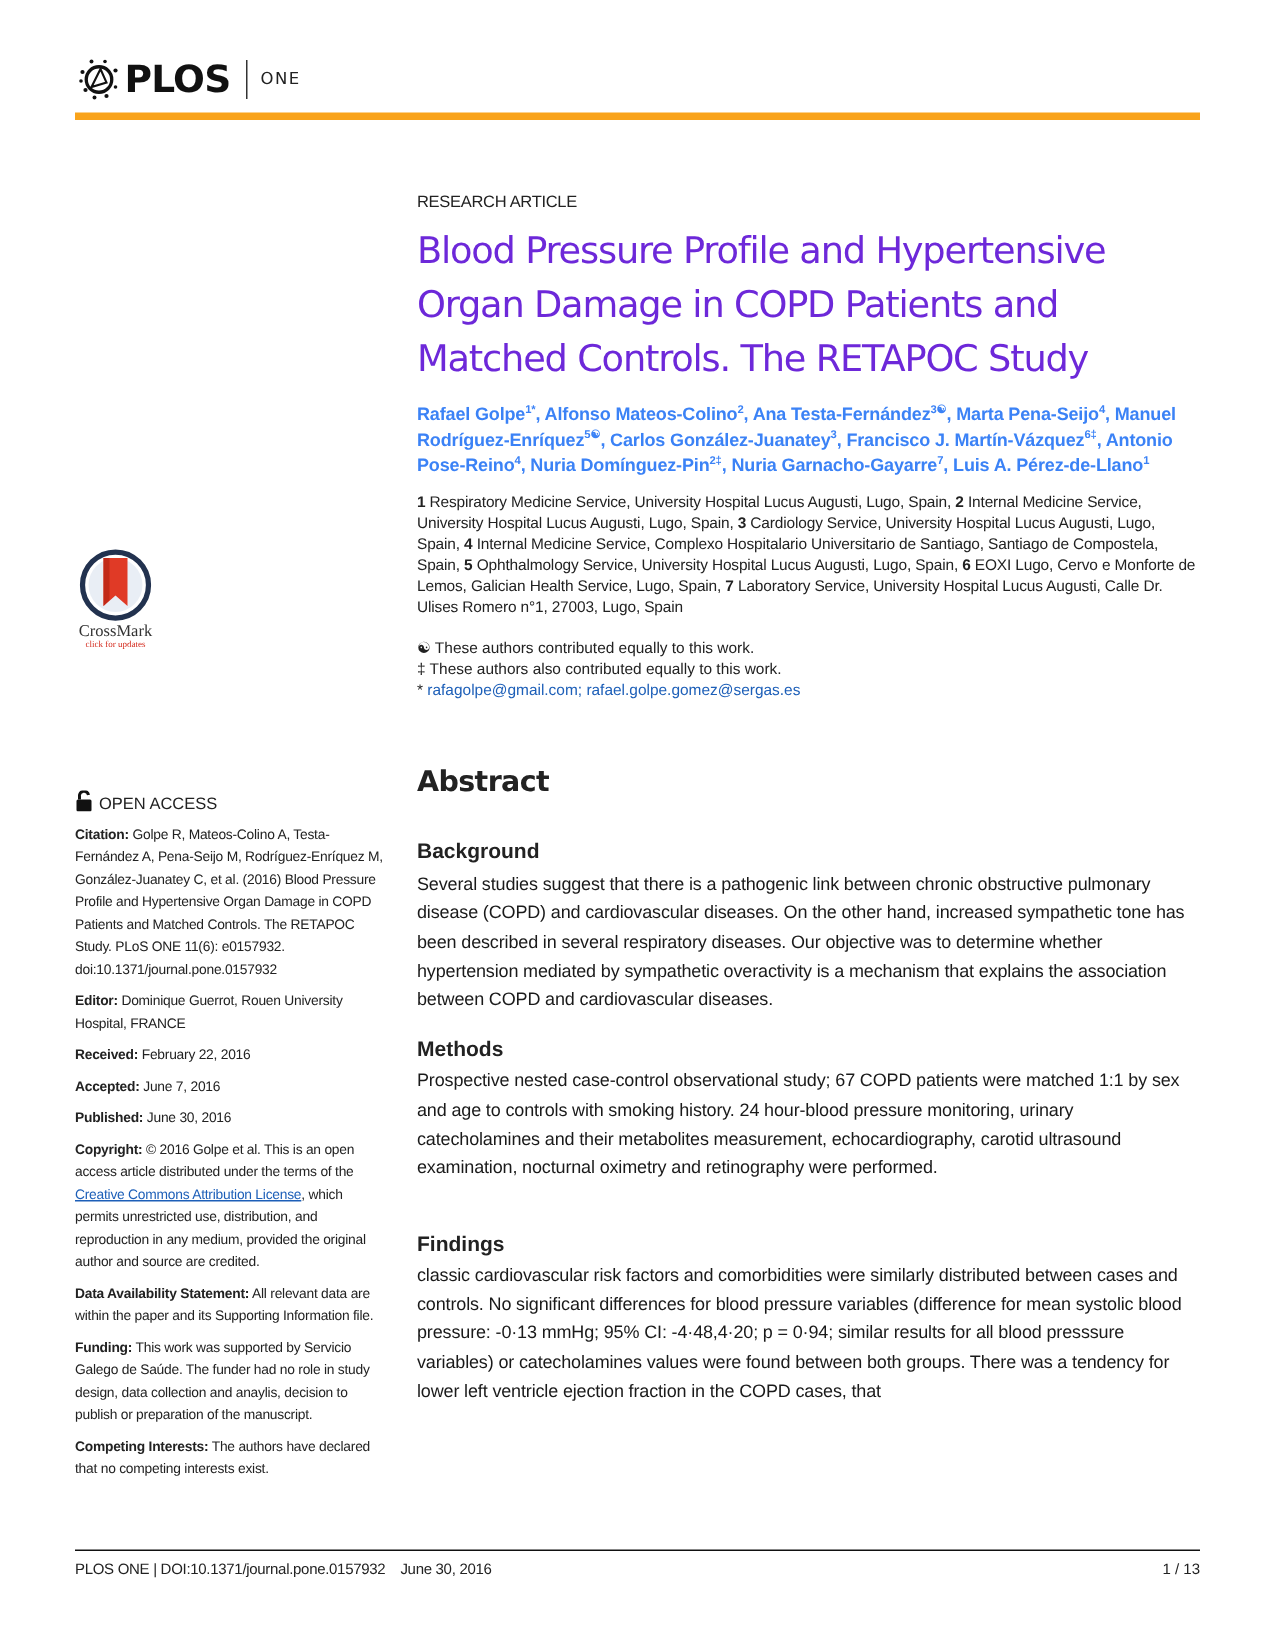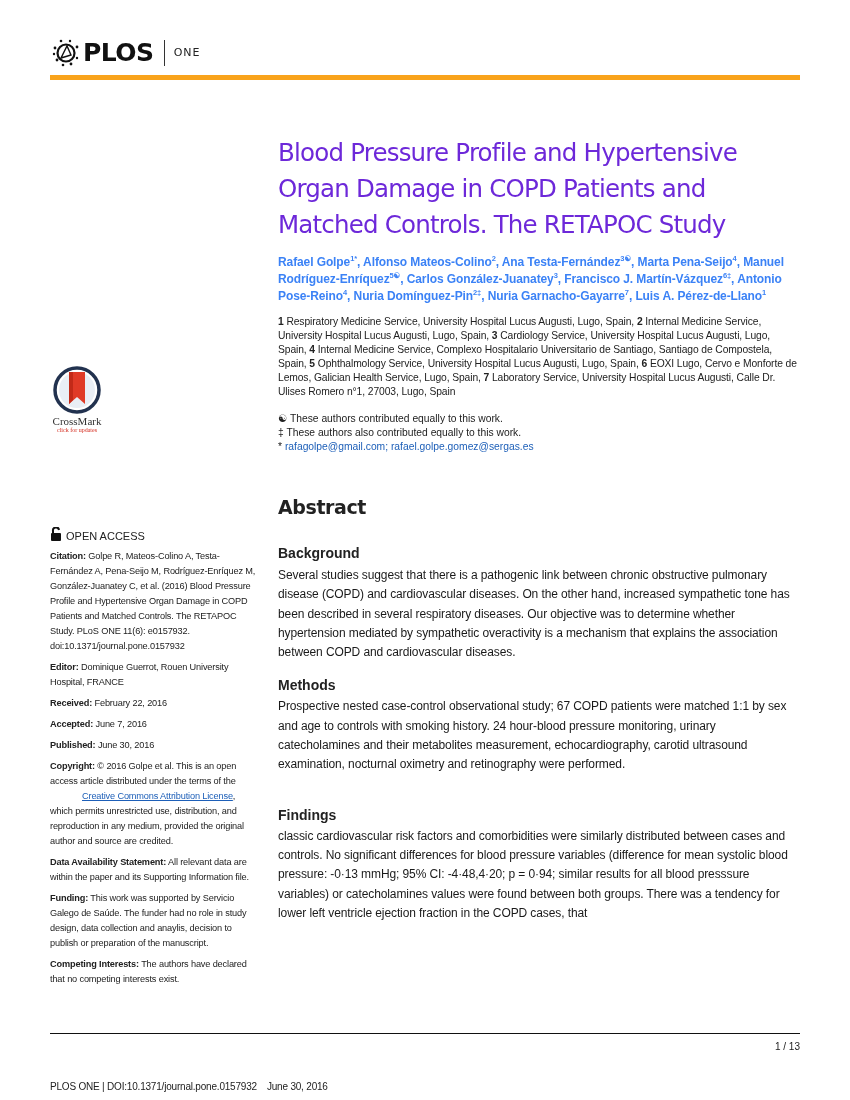--- a/index.html
+++ b/index.html
@@ -16,21 +16,21 @@
     .crossmark { position: absolute; left: 46px; top: 366px; width: 62px; text-align: center; }
     .crossmark svg { display: block; margin: 0 auto; }
     .cm-title { font-family: "Liberation Serif", serif; font-size: 11px; color: #333; margin-top: 1px; line-height: 12px; }
     .cm-sub { font-family: "Liberation Serif", serif; font-size: 6px; color: #d42b1e; line-height: 7px; }
 
     .sidebar { position: absolute; left: 50px; top: 528px; width: 206px; font-size: 9.2px; line-height: 15px; color: #222; }
     .oa { display: flex; align-items: center; font-size: 11px; color: #222; margin-bottom: 5px; height: 16px; }
     .oa svg { margin-right: 4px; }
     .sidebar p { margin-bottom: 6px; letter-spacing: -0.15px; }
     .sidebar b { font-weight: bold; }
-    .link { color: #1d5fb8; text-decoration: underline; margin-left: 32px; }
+    .link { color: #1d5fb8; text-decoration: underline; }
 
     .main { position: absolute; left: 278px; top: 128px; width: 520px; }
     .article-type { font-size: 11px; color: #222; line-height: 14px; letter-spacing: -0.2px; }
     .title { font-family: "DejaVu Sans", sans-serif; font-size: 24.5px; line-height: 36px; color: #6d28d9; margin-top: 7px; letter-spacing: -0.8px; font-weight: normal; }
     .authors { font-size: 12px; font-weight: bold; line-height: 17px; margin-top: 11px; color: #3b82f6; letter-spacing: -0.1px; }
     .authors sup { font-size: 7.5px; vertical-align: 5px; line-height: 0; }
     .affil { font-size: 10.3px; line-height: 14px; margin-top: 10px; color: #222; letter-spacing: -0.1px; }
     .affil b { font-weight: bold; }
     .notes { font-size: 10.3px; line-height: 14px; margin-top: 13px; color: #222; }
     .mail { color: #1d5fb8; margin-top: 12px; }
@@ -39,21 +39,21 @@
     .sec-h { font-size: 14px; font-weight: bold; color: #222; line-height: 18px; }
     .sec-body { font-size: 12px; line-height: 19.3px; color: #1a1a1a; letter-spacing: -0.1px; }
     .bg-h { margin-top: 25px; }
     .bg-b { margin-top: 4px; }
     .me-h { margin-top: 14px; }
     .me-b { margin-top: 3px; }
     .fi-h { margin-top: 31px; }
     .fi-b { margin-top: 3px; }
 
     .footer-rule { position: absolute; left: 50px; top: 1033px; width: 750px; height: 1px; background: #111; }
-    .footer-left { position: absolute; left: 50px; top: 1041px; font-size: 10px; color: #222; letter-spacing: -0.2px; margin-top: 40px; }
+    .footer-left { position: absolute; left: 50px; top: 1041px; font-size: 10px; color: #222; letter-spacing: -0.2px; }
     .footer-date { margin-left: 10px; }
     .footer-right { position: absolute; right: 50px; top: 1041px; font-size: 10px; color: #222; }
   </style>
 </head>
 <body>
 
 <div class="logo">
   <span>
     <svg width="28" height="28" viewBox="0 0 28 28">
       <circle cx="14" cy="14" r="8.5" fill="none" stroke="#111" stroke-width="2.2"></circle>
@@ -103,20 +103,21 @@
   <p><b>Received:</b> <span>February 22, 2016</span></p>
   <p><b>Accepted:</b> <span>June 7, 2016</span></p>
   <p><b>Published:</b> <span>June 30, 2016</span></p>
   <p><b>Copyright:</b> <span>© 2016 Golpe et al. This is an open access article distributed under the terms of the</span> <span class="link">Creative Commons Attribution License</span><span>, which permits unrestricted use, distribution, and reproduction in any medium, provided the original author and source are credited.</span></p>
   <p><b>Data Availability Statement:</b> <span>All relevant data are within the paper and its Supporting Information file.</span></p>
   <p><b>Funding:</b> <span>This work was supported by Servicio Galego de Saúde. The funder had no role in study design, data collection and anaylis, decision to publish or preparation of the manuscript.</span></p>
   <p><b>Competing Interests:</b> <span>The authors have declared that no competing interests exist.</span></p>
 </div>
 
 <div class="main">
+  <div class="article-type">RESEARCH ARTICLE</div>
   <h1 class="title">Blood Pressure Profile and Hypertensive Organ Damage in COPD Patients and Matched Controls. The RETAPOC Study</h1>
   <div class="authors" id="authors"><span>Rafael Golpe</span><sup>1*</sup>, <span>Alfonso Mateos-Colino</span><sup>2</sup>, <span>Ana Testa-Fernández</span><sup>3☯</sup>, <span>Marta Pena-Seijo</span><sup>4</sup>, <span>Manuel Rodríguez-Enríquez</span><sup>5☯</sup>, <span>Carlos González-Juanatey</span><sup>3</sup>, <span>Francisco J. Martín-Vázquez</span><sup>6‡</sup>, <span>Antonio Pose-Reino</span><sup>4</sup>, <span>Nuria Domínguez-Pin</span><sup>2‡</sup>, <span>Nuria Garnacho-Gayarre</span><sup>7</sup>, <span>Luis A. Pérez-de-Llano</span><sup>1</sup></div>
   <div class="affil" id="affil"><b>1</b><span> Respiratory Medicine Service, University Hospital Lucus Augusti, Lugo, Spain, </span><b>2</b><span> Internal Medicine Service, University Hospital Lucus Augusti, Lugo, Spain, </span><b>3</b><span> Cardiology Service, University Hospital Lucus Augusti, Lugo, Spain, </span><b>4</b><span> Internal Medicine Service, Complexo Hospitalario Universitario de Santiago, Santiago de Compostela, Spain, </span><b>5</b><span> Ophthalmology Service, University Hospital Lucus Augusti, Lugo, Spain, </span><b>6</b><span> EOXI Lugo, Cervo e Monforte de Lemos, Galician Health Service, Lugo, Spain, </span><b>7</b><span> Laboratory Service, University Hospital Lucus Augusti, Calle Dr. Ulises Romero n°1, 27003, Lugo, Spain </span></div>
   <div class="notes">
     <div>☯ These authors contributed equally to this work.</div>
     <div>‡ These authors also contributed equally to this work.</div>
     <div><span>*</span> <span class="mail">rafagolpe@gmail.com; rafael.golpe.gomez@sergas.es</span></div>
   </div>
 
   <h2 class="abstract-h">Abstract</h2>

